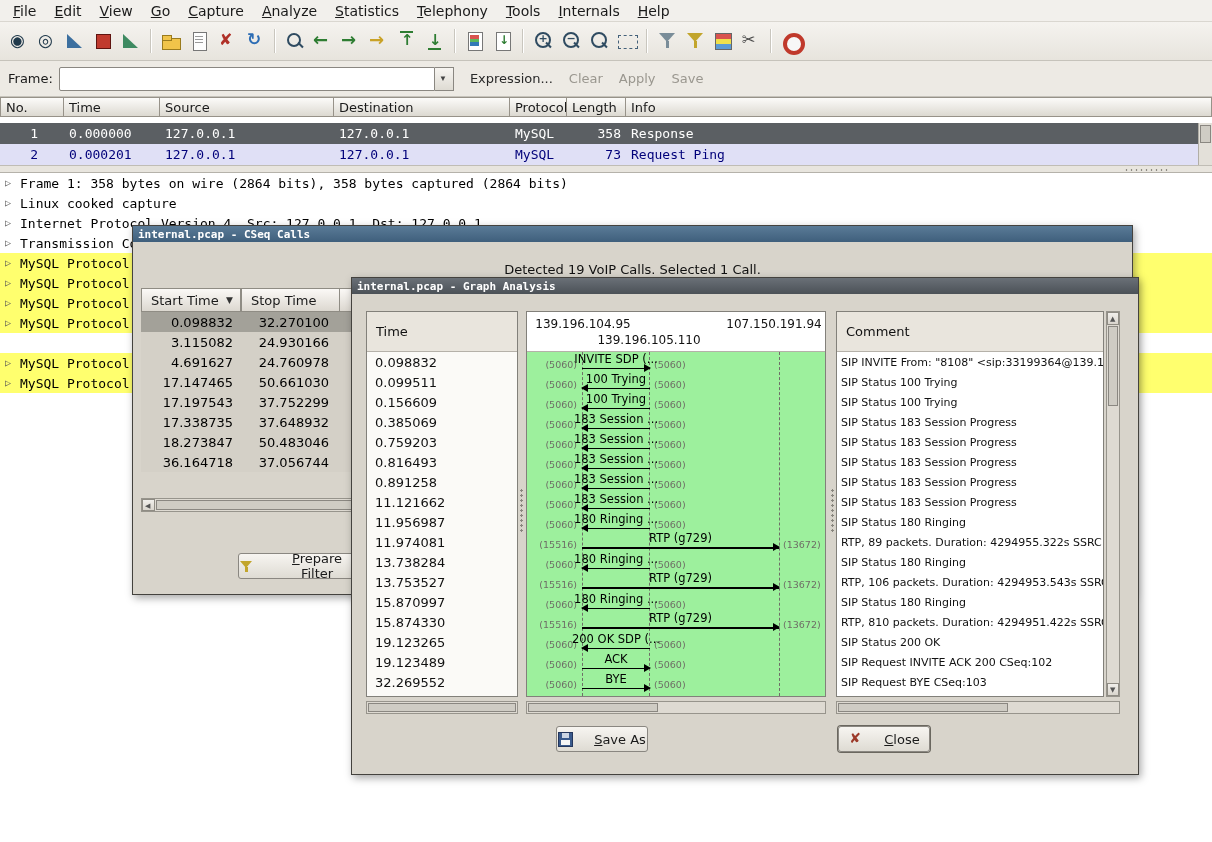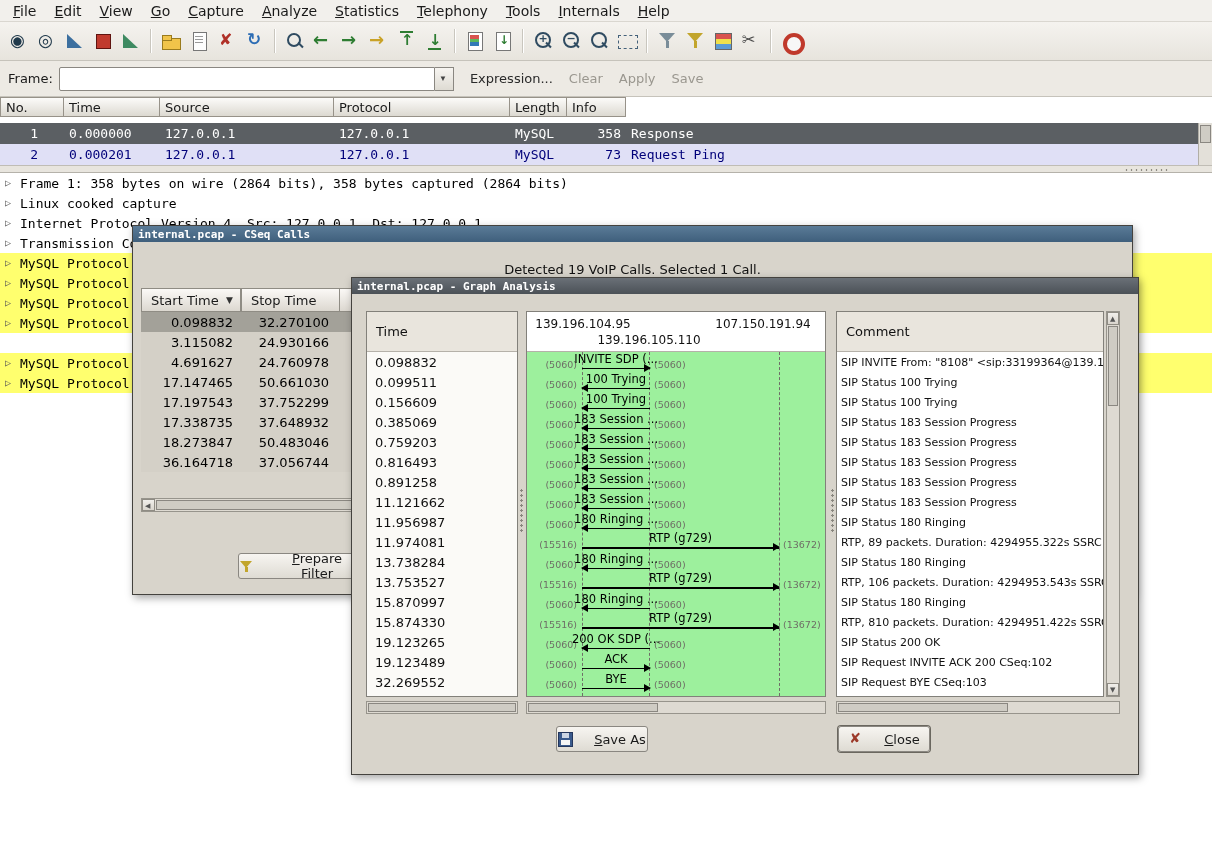--- a/index.html
+++ b/index.html
@@ -182,21 +182,21 @@
   .comment-panel .gp-list { background:#fff; }
   .comment-row { height:20px; font-size:11px; padding-left:4px; display:flex; align-items:center;
     color:#111; white-space:nowrap; overflow:hidden; }
   .g-grip { position:absolute; top:210px; width:5px; height:44px;
     background-image:radial-gradient(#88857d 1px, transparent 1.2px); background-size:5px 5px; }
   .grip1 { left:167px; } .grip2 { left:478px; }
 
   .graph-head { position:relative; background:#fff; padding:0; display:block; }
   .gnode { position:absolute; font-size:12px; color:#111; white-space:nowrap; }
   .n1 { left:0; width:112px; text-align:center; top:5px; }
-  .n3 { left:185px; width:102px; text-align:center; top:5px; }
+  .n3 { left:196px; width:102px; text-align:center; top:5px; }
   .n2 { left:62px; width:120px; text-align:center; top:21px; }
   .g-green { position:absolute; left:0; right:0; top:40px; bottom:0; background:#9df09d; overflow:hidden; }
   .gline { position:absolute; top:0; bottom:0; width:0; border-left:1px dashed #6f6f67; }
   .gl1 { left:55px; } .gl2 { left:122px; } .gl3 { left:252px; }
   .gmsg { height:20px; position:relative; }
   .garrow { position:absolute; bottom:3px; left:55px; height:0; border-bottom:1px solid #000; }
   .sip .garrow { width:68px; }
   .rtp .garrow { width:197px; border-bottom-width:2px; }
   .glabel { position:absolute; left:50%; transform:translateX(-50%); bottom:2px; font-size:11.5px;
     white-space:nowrap; color:#000; }
@@ -282,20 +282,21 @@
     <span class="filter-link dark">Expression...</span>
     <span class="filter-link dim">Clear</span>
     <span class="filter-link dim">Apply</span>
     <span class="filter-link dim">Save</span>
   </div>
 
   <div class="pkt-header">
       <div class="pkt-col">No.</div>
       <div class="pkt-col">Time</div>
       <div class="pkt-col">Source</div>
+      <div class="pkt-col">Destination</div>
       <div class="pkt-col">Protocol</div>
       <div class="pkt-col">Length</div>
       <div class="pkt-col">Info</div>
     </div>
 
   <div class="pkt-rows">
       <div class="pkt-row selected">
       <span class="c c1">1</span>
       <span class="c c2">0.000000</span>
       <span class="c c3">127.0.0.1</span>

